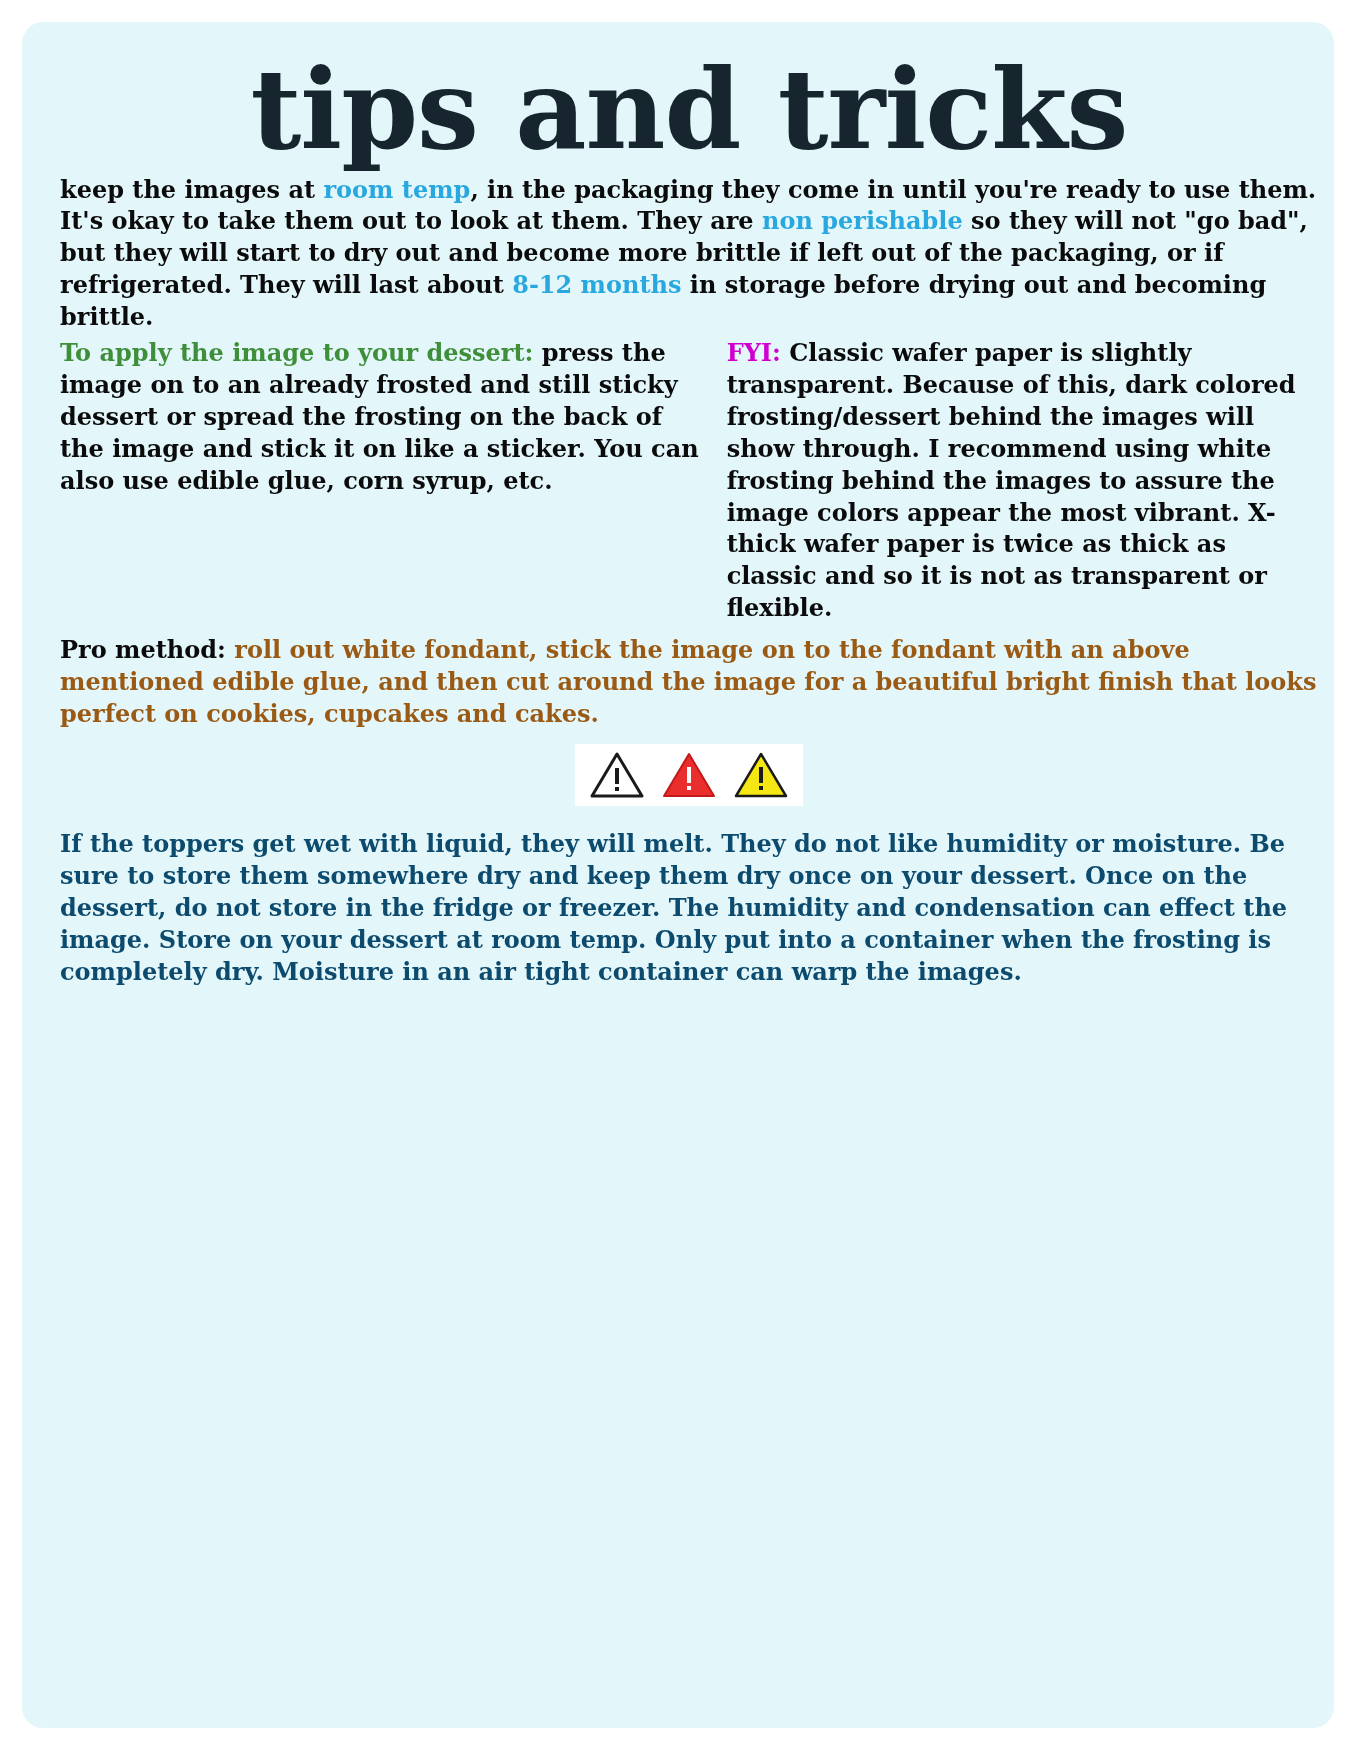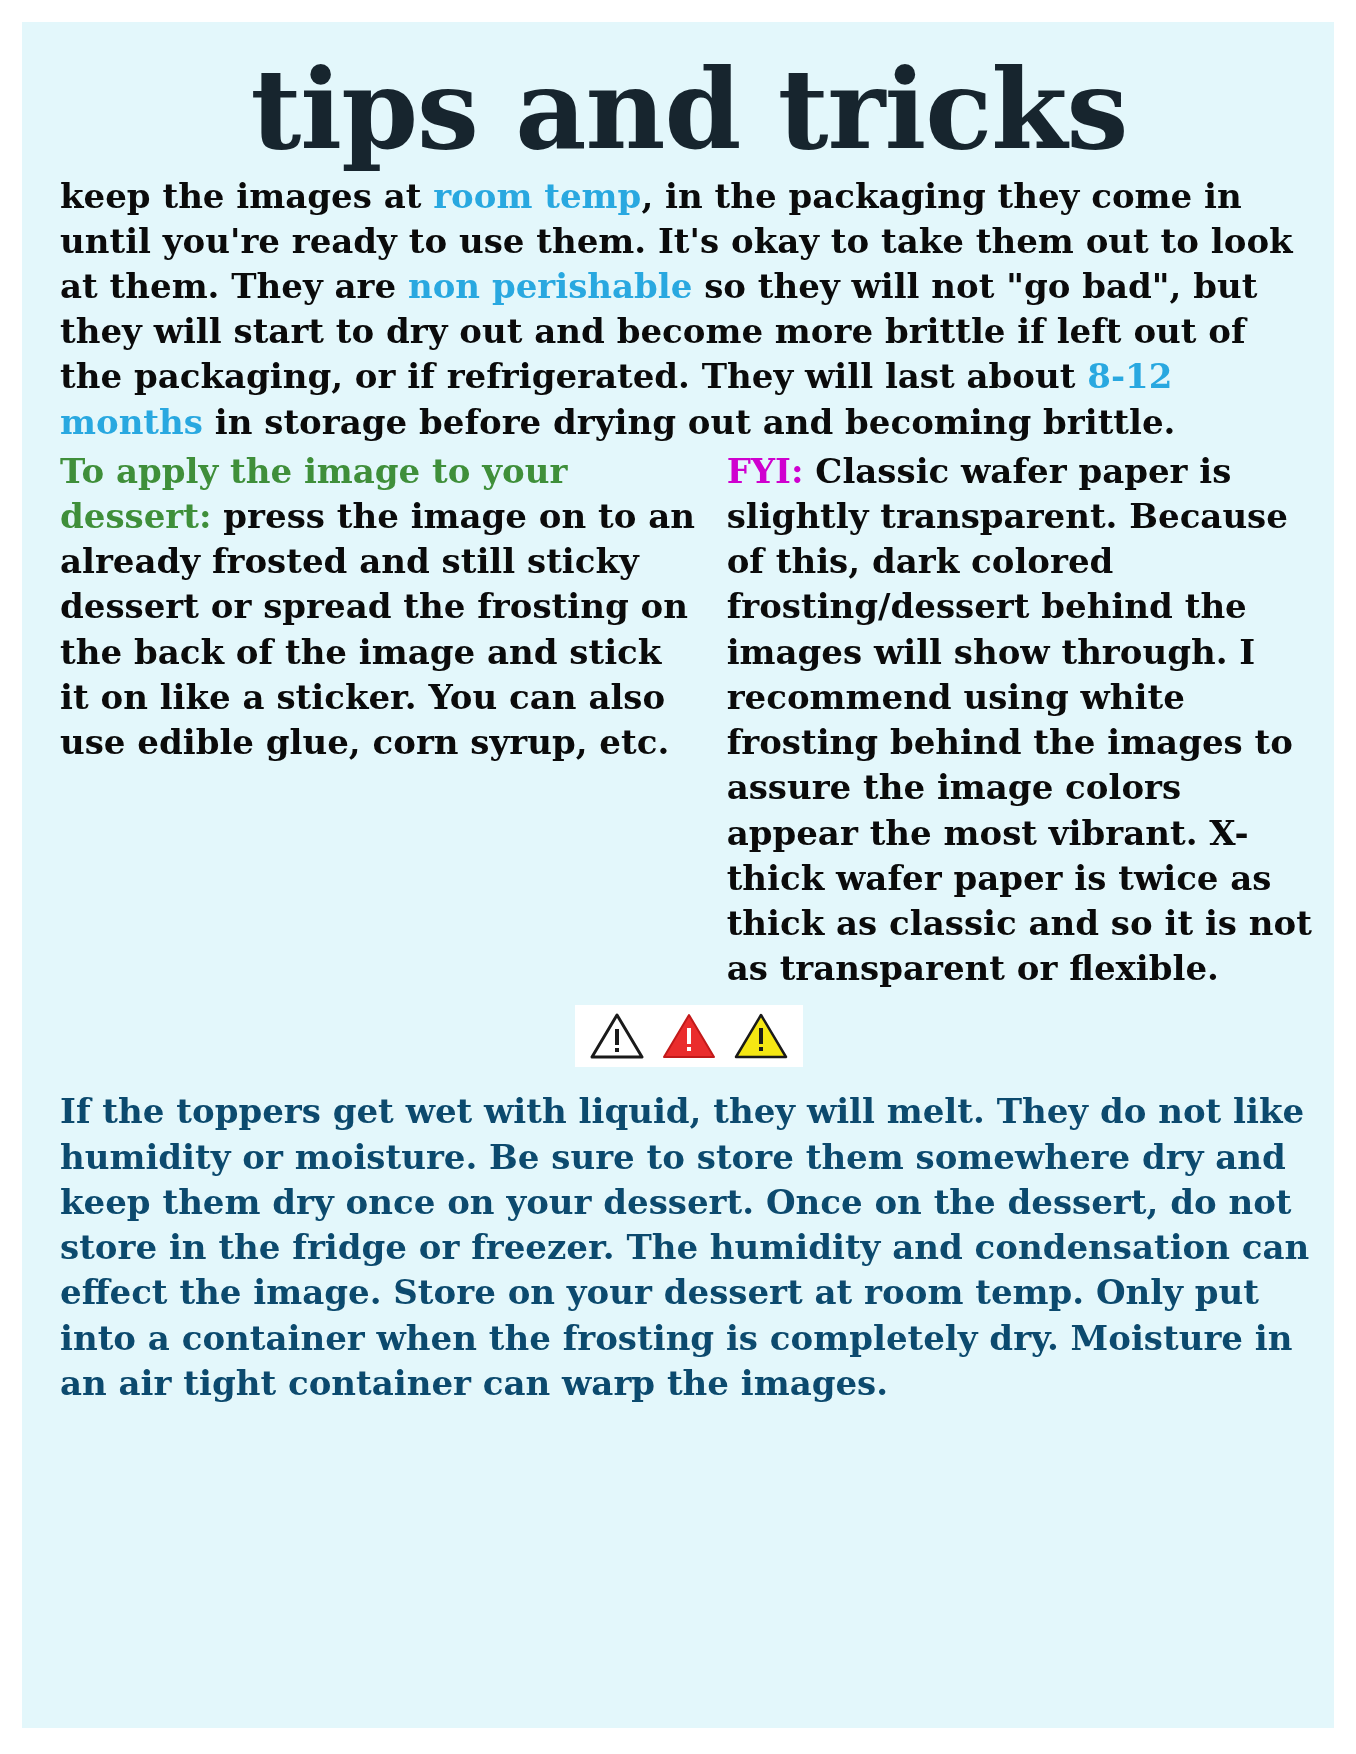--- a/index.html
+++ b/index.html
@@ -21,36 +21,37 @@
     padding: 22px 22px 26px 22px;
   }
   .sheet {
     position: relative;
     width: 100%;
     height: 100%;
     background: #e3f7fb;
     box-sizing: border-box;
     padding: 30px 16px 20px 38px;
     overflow: hidden;
+    border-radius: 21px;
   }
   h1.title {
     margin: 0;
     text-align: center;
     font-family: "DejaVu Serif", serif;
     font-weight: 700;
     font-size: 110px;
     line-height: 1.05;
     letter-spacing: -1px;
     color: #17252e;
   }
   .para {
     font-family: "DejaVu Serif", serif;
     font-weight: 700;
     color: #0b0b0b;
-    font-size: 34px;
+    font-size: 24px;
     line-height: 1.33;
     margin: 0;
   }
   .intro {
     margin-top: 6px;
   }
   .accent-blue { color: #29a8e0; }
   .accent-green { color: #3f8f3a; }
   .accent-orange { color: #f0921f; }
   .accent-magenta { color: #cf00cf; }
@@ -107,20 +108,21 @@
 
 
       </div>
       <div class="col-right">
 
         <p class="para block"><span class="accent-magenta">FYI:</span><span> Classic wafer paper is slightly transparent. Because of this, dark colored frosting/dessert behind the images will show through. I recommend using white frosting behind the images to assure the image colors appear the most vibrant. X-thick wafer paper is twice as thick as classic and so it is not as transparent or flexible.</span></p>
 
       </div>
     </div>
 
+    <p class="para pro"><span>Pro method:</span><span class="accent-brown"> roll out white fondant, stick the image on to the fondant with an above mentioned edible glue, and then cut around the image for a beautiful bright finish that looks perfect on cookies, cupcakes and cakes.</span></p>
 
     <div class="warn-row">
       <div class="warn-box">
         <span>
           <svg width="56" height="50" viewBox="0 0 56 50">
             <path d="M28 4 L53 46 L3 46 Z" fill="none" stroke="#1a1a1a" stroke-width="3" stroke-linejoin="round"></path>
             <rect x="26" y="18" width="4" height="16" fill="#1a1a1a"></rect>
             <rect x="26" y="37" width="4" height="4" fill="#1a1a1a"></rect>
           </svg>
         </span>

